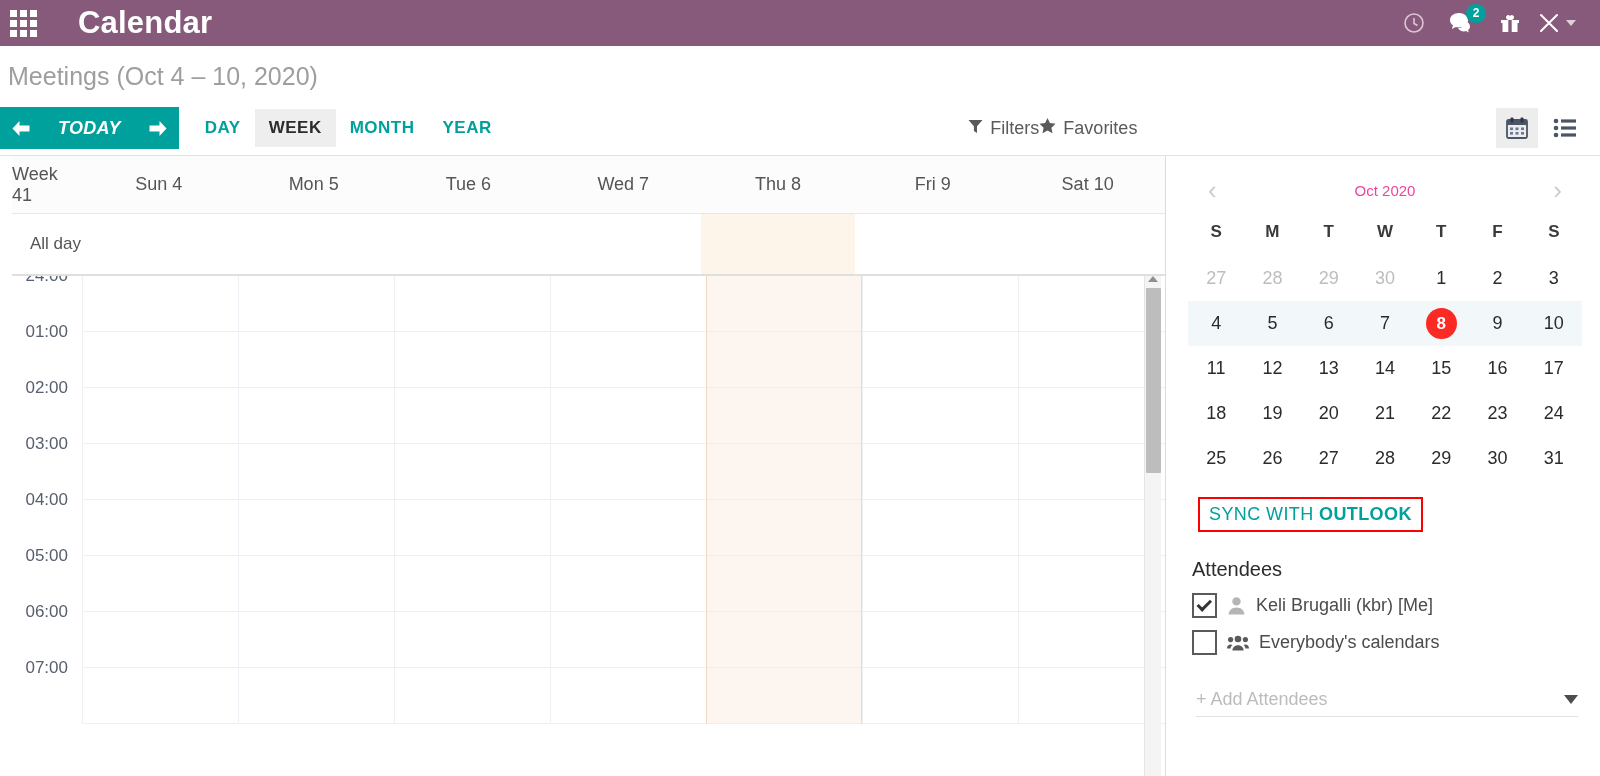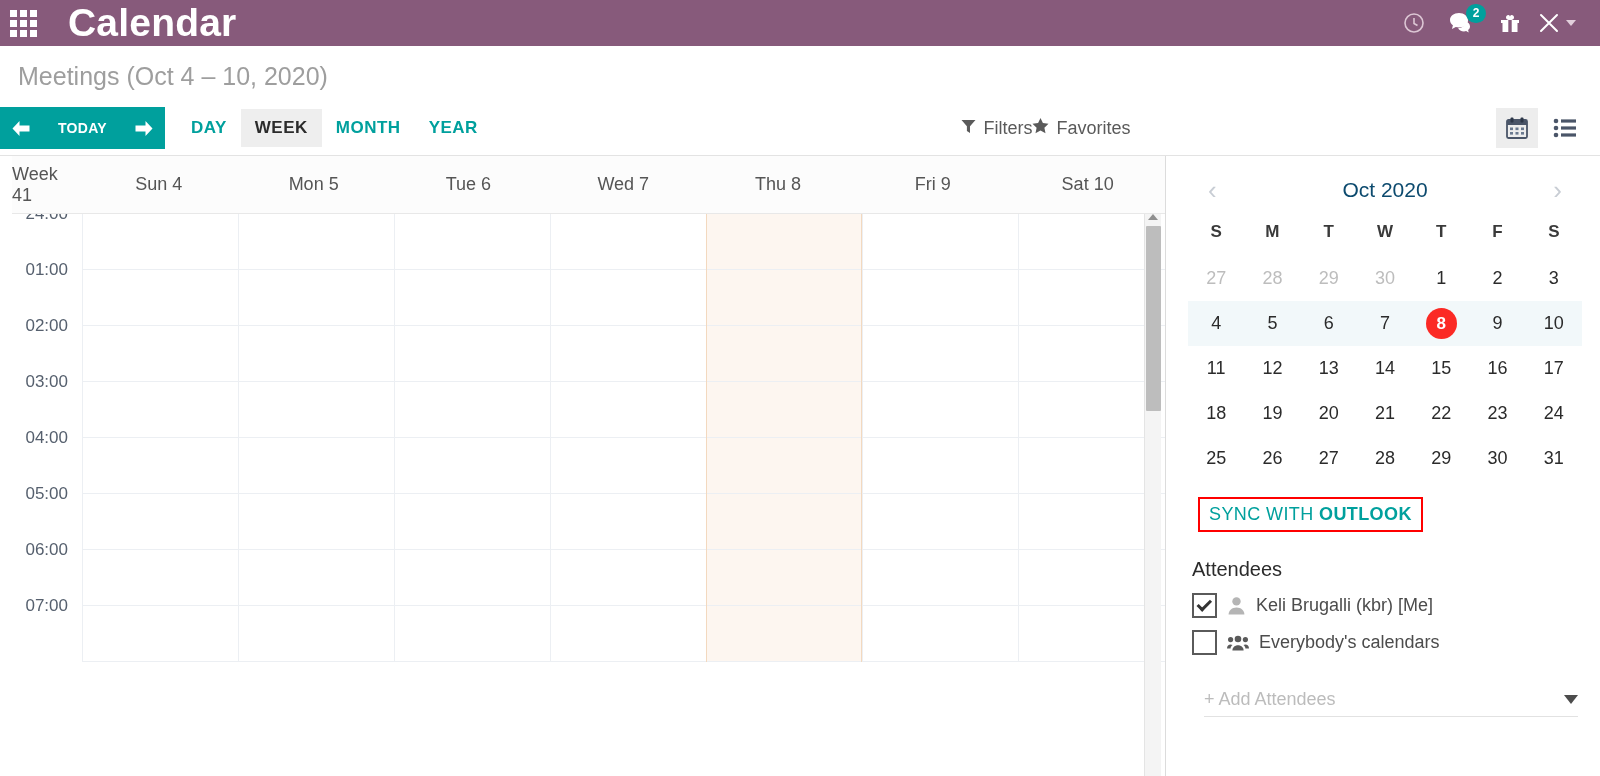--- a/index.html
+++ b/index.html
@@ -21,22 +21,22 @@
     width: 46px; height: 46px;
     display: flex; align-items: center; justify-content: center;
     cursor: pointer;
   }
   .apps-grid .g {
     display: grid; grid-template-columns: repeat(3, 7px);
     grid-template-rows: repeat(3, 7px); gap: 3px;
   }
   .apps-grid .g i { background: #ffffff; display: block; }
   .brand {
-    color: #ffffff; font-size: 39px; font-weight: bold;
-    margin-left: 22px; letter-spacing: 0.2px; white-space: nowrap;
+    color: #ffffff; font-size: 31px; font-weight: bold;
+    margin-left: 32px; letter-spacing: 0.2px; white-space: nowrap;
   }
   .nav-right {
     margin-left: auto; display: flex; align-items: center;
     padding-right: 14px; gap: 0px;
   }
   .nav-icon {
     color: #e8d9e3; display: flex; align-items: center; justify-content: center;
     width: 44px; height: 46px; cursor: pointer;
   }
   .nav-icon svg { display: block; }
@@ -68,21 +68,21 @@
   }
   .user-name { color: #ffffff; font-size: 19px; margin-left: 11px; white-space: nowrap; }
 
   
   .control-panel { background: #ffffff; }
   .cp-row1 {
     display: flex; align-items: flex-end; height: 55px;
     padding: 0 0 0 0; position: relative;
   }
   .breadcrumb {
-    font-size: 25px; color: #9e9e9e; padding-left: 18px;
+    font-size: 25px; color: #9e9e9e; padding-left: 8px;
     white-space: nowrap; align-self: center; padding-top: 6px;
   }
   .searchview {
     position: absolute; left: 788px; right: 18px; bottom: 6px;
     border-bottom: 1px solid #7d7d7d;
     display: flex; align-items: center; height: 34px;
   }
   .search-input {
     flex: 1; border: none; outline: none; font-size: 18px;
     color: #4c4c4c; background: transparent;
@@ -96,21 +96,21 @@
 
   .cp-row2 {
     display: flex; align-items: center; height: 54px; position: relative;
   }
   .btn-teal {
     background: #00A09D; color: #fff; border: none; cursor: pointer;
     height: 42px; display: flex; align-items: center; justify-content: center;
     font-family: "Liberation Sans", sans-serif;
   }
   .btn-arrow { width: 42px; }
-  .btn-today { padding: 0 16px; font-size: 14px; font-weight: bold; letter-spacing: .3px;}
+  .btn-today { padding: 0 16px; font-size: 18px; font-weight: bold; letter-spacing: .3px; font-style: italic;}
   .scale-btns { display: flex; align-items: flex-end; margin-left: 12px; }
   .scale-btn {
     background: transparent; border: none; cursor: pointer;
     color: #00A09D; font-size: 17px; font-weight: bold; letter-spacing: .5px;
     padding: 9px 14px; font-family: "Liberation Sans", sans-serif;
   }
   .scale-btn.active { background: #eeeeee; color: #2b2b2b; }
 
   .cp-mid { display: flex; align-items: center; margin: 0 auto; }
   .cp-dropdown {
@@ -190,21 +190,21 @@
 
   
   .sidebar {
     flex: 1; border-left: 1px solid #dcdcdc; padding: 10px 18px 0 22px;
     background: #ffffff; overflow: hidden;
   }
   .mini-head {
     display: flex; align-items: center; justify-content: space-between;
     height: 48px; padding: 0 12px;
   }
-  .mini-title { font-size: 21px; color: #0c4a6e; }
+  .mini-title { font-size: 15px; color: #ec4899; }
   .mini-nav { color: #c8cdd4; font-size: 26px; cursor: pointer; line-height: 1;
               padding: 0 8px; user-select: none; }
   .mini-table { width: 100%; border-collapse: collapse; }
   .mini-table th {
     font-size: 17px; color: #3a3a3a; font-weight: bold; padding: 8px 0 14px 0;
     text-align: center; width: 14.28%;
   }
   .mini-table td {
     text-align: center; font-size: 18px; color: #2b2b2b; height: 45px;
     cursor: pointer;
@@ -237,21 +237,21 @@
     display: flex; align-items: center; justify-content: center; flex: none;
   }
   .cbx .tick {
     width: 14px; height: 8px; border-left: 3px solid #333; border-bottom: 3px solid #333;
     transform: rotate(-45deg) translate(1px,-2px);
   }
   .att-icon { color: #9b9b9b; display: flex; align-items: center; flex: none; }
   .att-label { font-size: 18px; color: #4c4c4c; white-space: nowrap; }
 
   .add-attendees {
-    margin: 22px 4px 0 16px; display: flex; align-items: center;
+    margin: 22px 4px 0 8px; display: flex; align-items: center;
     border-bottom: 1px solid #e2e2e2; height: 34px;
   }
   .add-attendees .ph { color: #bcbcbc; font-size: 18px; flex: 1; }
   .add-attendees .dd {
     width: 0; height: 0; border-left: 7px solid transparent;
     border-right: 7px solid transparent; border-top: 9px solid #4c4c4c;
   }
 </style>
 </head>
 <body>
@@ -391,20 +391,30 @@
       <div class="cal-head-cell col-gutter">Week 41</div>
       <div class="cal-head-cell day">Sun 4</div>
       <div class="cal-head-cell day">Mon 5</div>
       <div class="cal-head-cell day">Tue 6</div>
       <div class="cal-head-cell day">Wed 7</div>
       <div class="cal-head-cell day today">Thu 8</div>
       <div class="cal-head-cell day">Fri 9</div>
       <div class="cal-head-cell day">Sat 10</div>
     </div>
 
+    <div class="allday-row">
+      <div class="allday-label">All day</div>
+      <div class="allday-cell"></div>
+      <div class="allday-cell"></div>
+      <div class="allday-cell"></div>
+      <div class="allday-cell"></div>
+      <div class="allday-cell today"></div>
+      <div class="allday-cell"></div>
+      <div class="allday-cell"></div>
+    </div>
 
     <div class="timegrid-wrap">
       <div class="timegrid">
         <div class="time-axis">
           <div class="time-slot">
               <span class="lbl">24:00</span>
             </div>
           <div class="time-slot">
               <span class="lbl">01:00</span>
             </div>

